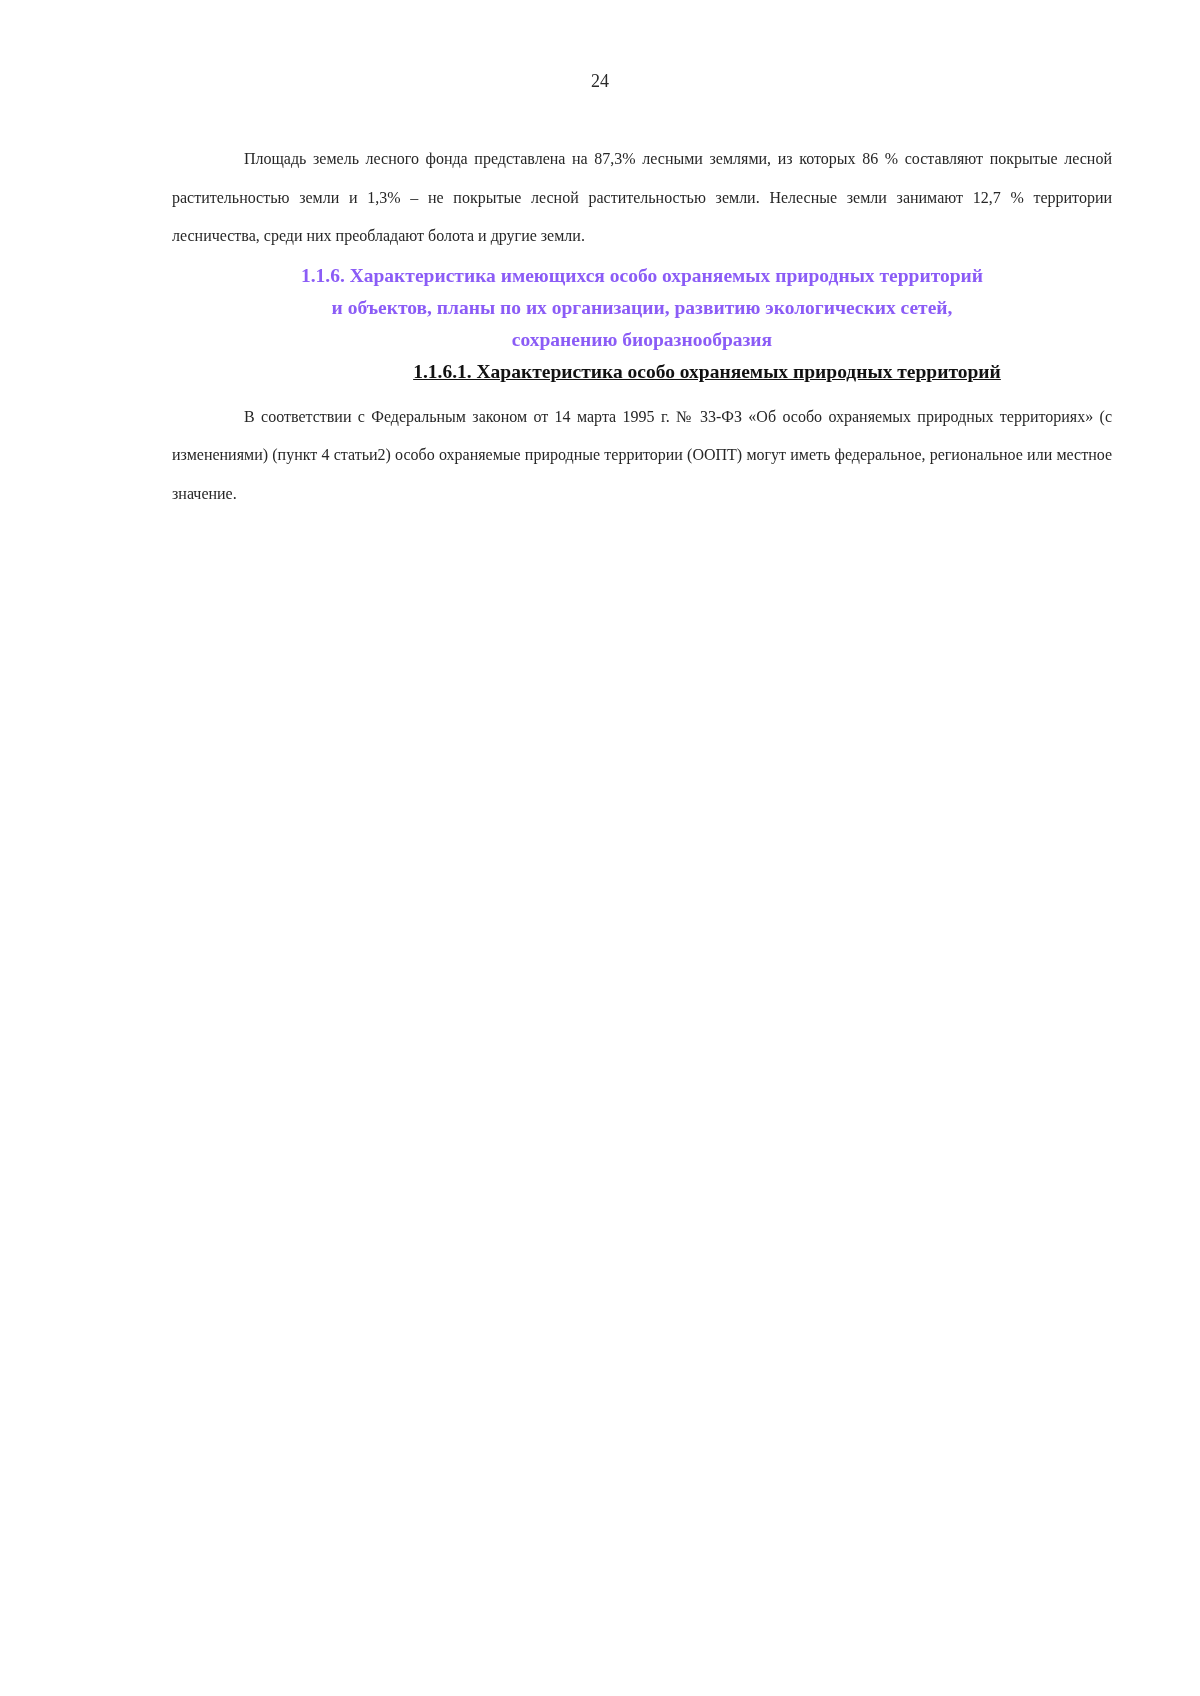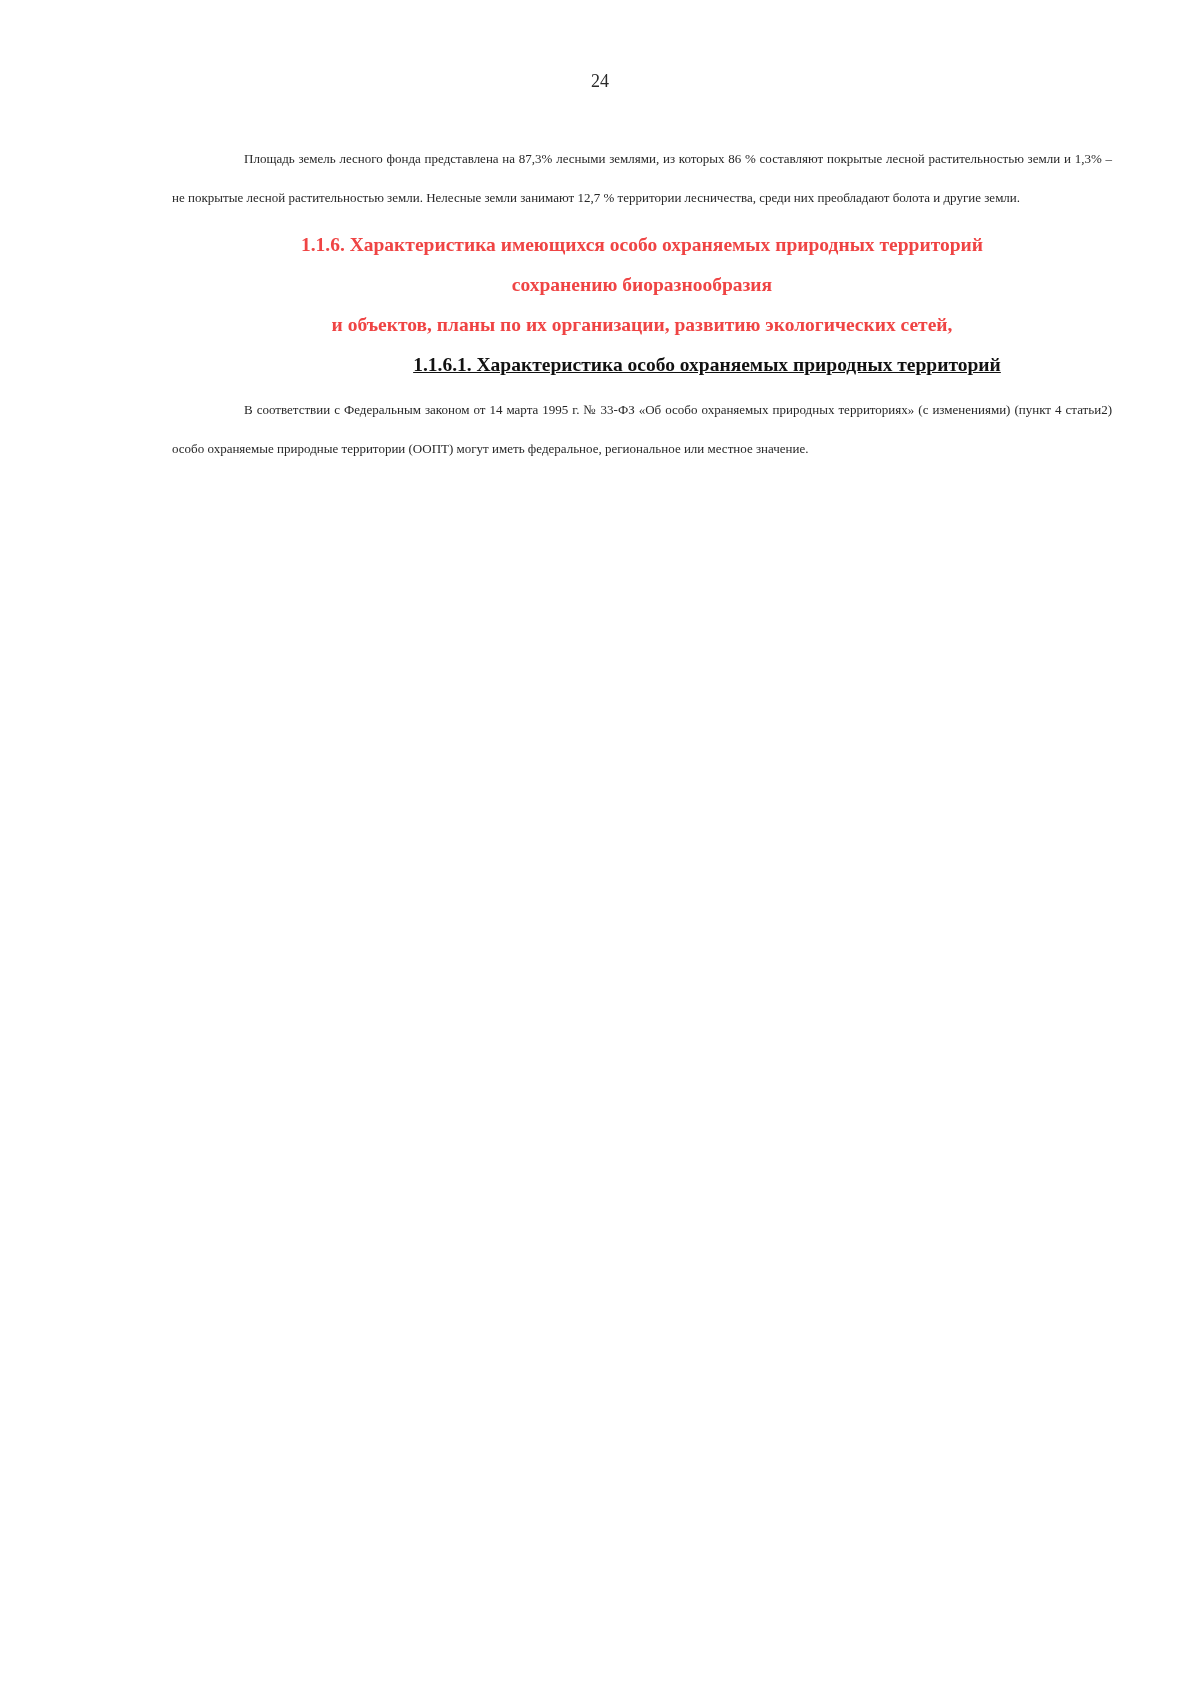--- a/index.html
+++ b/index.html
@@ -33,38 +33,38 @@
       color: #2a2a2a;
     }
     .content {
       position: absolute;
       left: 172px;
       width: 940px;
       top: 140px;
     }
     .para {
       margin: 0;
-      font-size: 13px;
+      font-size: 16px;
       line-height: 38.5px;
       text-align: justify;
       text-indent: 72px;
       hyphens: manual;
       color: #262626;
     }
     .heading-block {
       margin-top: 4px;
       margin-bottom: 14px;
     }
     .heading {
-      margin: 16px;
+      margin: 8px;
       font-weight: bold;
       font-size: 19.5px;
       line-height: 24px;
       text-align: center;
-      color: #ef4444;
+      color: #8b5cf6;
     }
     .subheading {
       margin: 0;
       font-weight: bold;
       font-size: 19.5px;
       line-height: 24px;
       text-align: center;
       padding-left: 130px;
       color: #111111;
       text-decoration: underline;
@@ -79,21 +79,21 @@
 <div class="page">
 
   <div class="page-number">24</div>
 
   <div class="content">
 
     <p class="para">Площадь земель лесного фонда представлена на 87,3% лесными землями, из которых 86 % составляют покрытые лесной растительностью земли и 1,3% – не покрытые лесной растительностью земли. Нелесные земли занимают 12,7 % территории лесничества, среди них преобладают болота и другие земли.</p>
 
     <div class="heading-block">
       <p class="heading">1.1.6. Характеристика имеющихся особо охраняемых природных территорий</p>
+      <p class="heading">и объектов, планы по их организации, развитию экологических сетей,</p>
       <p class="heading">сохранению биоразнообразия</p>
-      <p class="heading">и объектов, планы по их организации, развитию экологических сетей,</p>
       <p class="subheading">1.1.6.1. Характеристика особо охраняемых природных территорий</p>
     </div>
 
     <p class="para para2">В соответствии с Федеральным законом от 14 марта 1995 г. № 33-ФЗ «Об особо охраняемых природных территориях» (с изменениями) (пункт 4 статьи2) особо охраняемые природные территории (ООПТ) могут иметь федеральное, региональное или местное значение.</p>
 
   </div>
 </div>
 
 </body></html>

